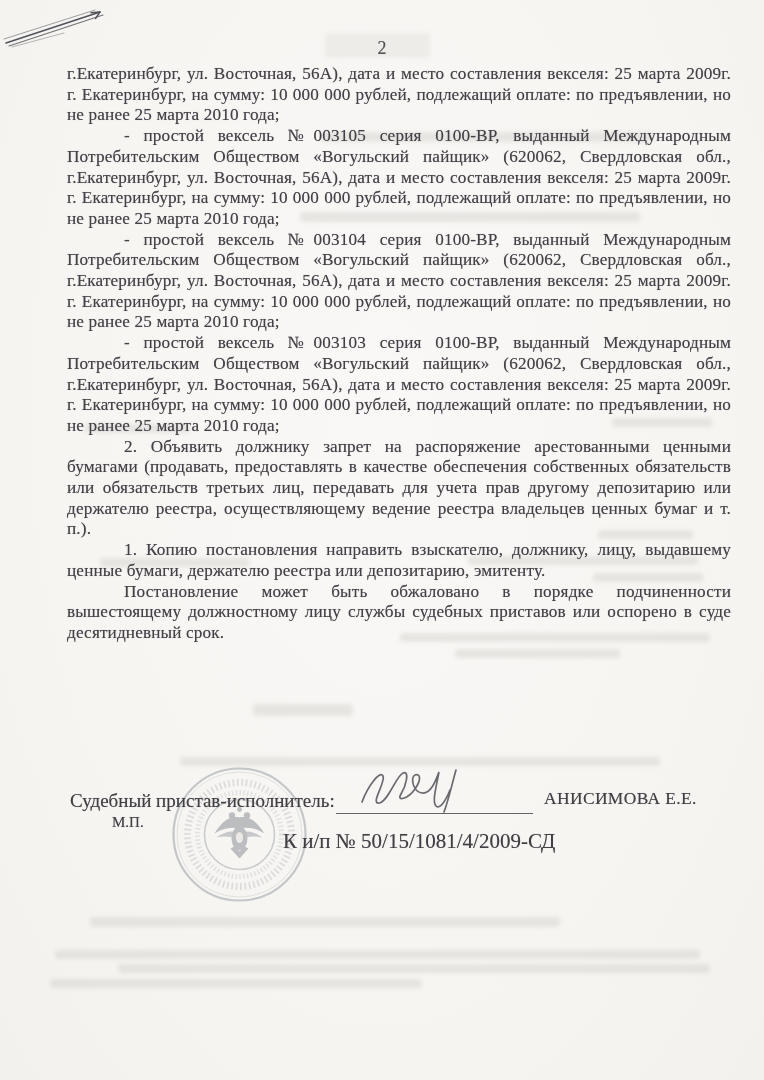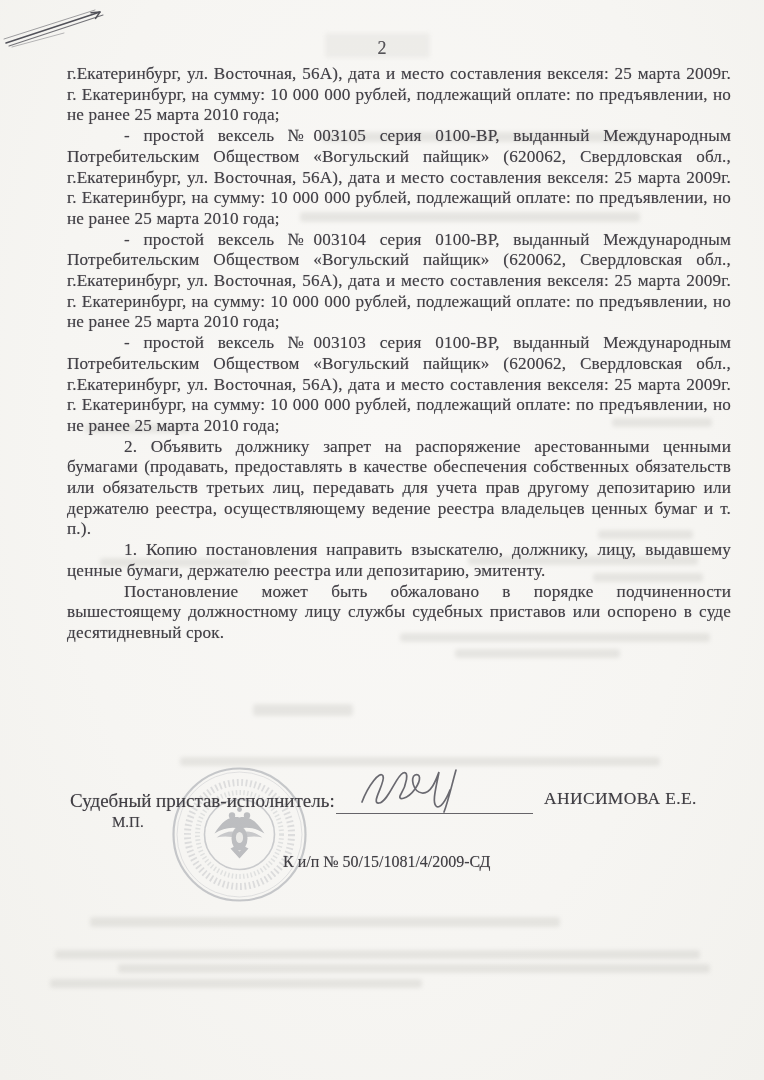--- a/index.html
+++ b/index.html
@@ -26,21 +26,21 @@
   }
   .content p{margin:0;}
   .content p.indent{text-indent:57px;}
   .content p.appeal{}
   
   .sig-label{position:absolute;left:70px;top:790px;font-size:19px;text-shadow:0 0 .7px rgba(72,70,76,.5);}
   .sig-line{position:absolute;left:336px;top:813px;width:197px;border-top:1.4px solid #4c4a50;opacity:.85;}
   .sig-scribble{position:absolute;left:352px;top:760px;width:120px;height:58px;opacity:.92;}
   .sig-name{position:absolute;left:544px;top:788px;font-size:17.4px;letter-spacing:.4px;text-shadow:0 0 .7px rgba(72,70,76,.5);text-align:center;}
   .sig-mp{position:absolute;left:112px;top:814px;font-size:15px;text-shadow:0 0 .7px rgba(72,70,76,.5);}
-  .case-ref{position:absolute;left:283px;top:853px;font-size:16px;text-shadow:0 0 .7px rgba(72,70,76,.5);}
+  .case-ref{position:absolute;left:283px;top:829px;font-size:21px;text-shadow:0 0 .7px rgba(72,70,76,.5);}
   
   .stamp{position:absolute;left:166px;top:761px;width:147px;height:147px;opacity:.78;filter:blur(.45px);}
   
   .pen-mark{position:absolute;left:2px;top:2px;width:122px;height:52px;}
   
   .bleed{position:absolute;background:#b4b3ad;opacity:.26;filter:blur(2.3px);border-radius:3px;}
 </style>
 </head>
 <body>
 

